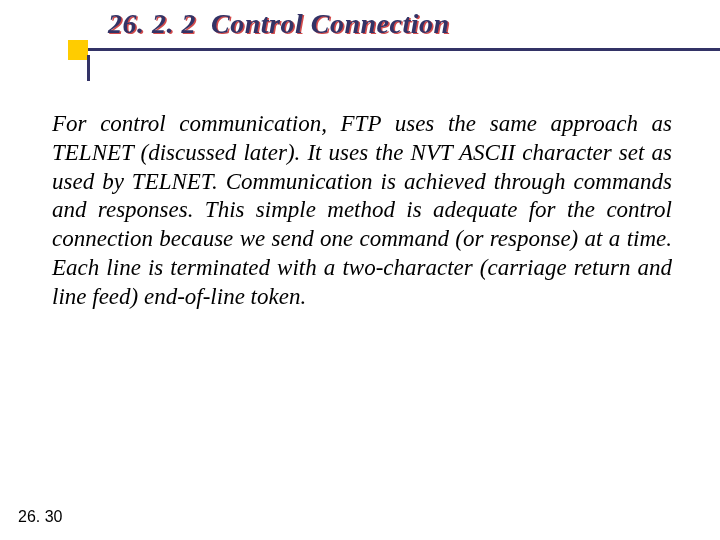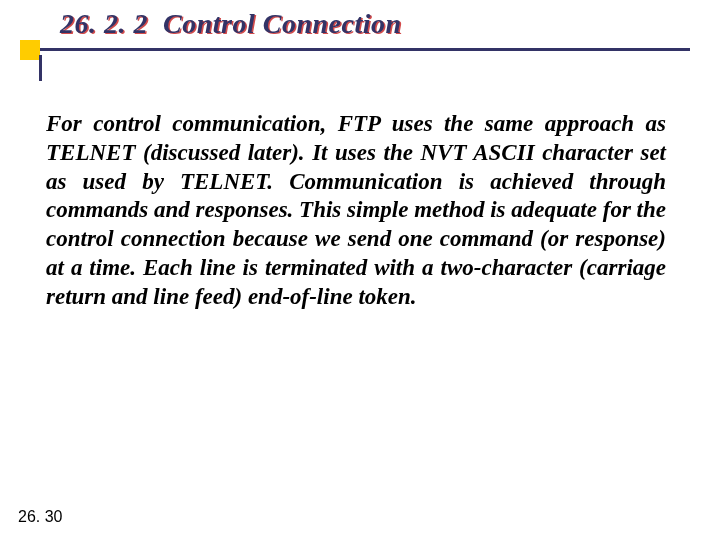--- a/index.html
+++ b/index.html
@@ -8,20 +8,21 @@
     width: 720px;
     height: 540px;
     background: #ffffff;
     font-family: "Times New Roman", Times, serif;
     overflow: hidden;
     position: relative;
   }
   .header {
     position: relative;
     height: 56px;
+    margin-left: 48px;
   }
   .title {
     position: absolute;
     top: 8px;
     left: 60px;
     font-size: 28px;
     font-weight: bold;
     font-style: italic;
     color: #333366;
     text-shadow: 1.5px 1px 0 rgba(200, 30, 30, 0.8);
@@ -47,24 +48,24 @@
     position: absolute;
     top: 55px;
     left: 39px;
     width: 3px;
     height: 26px;
     background: #333366;
   }
   .body-text {
     position: absolute;
     top: 110px;
-    left: 46px;
+    left: 52px;
     width: 620px;
     font-size: 23px;
-    font-weight: bold;
+    font-weight: normal;
     font-style: italic;
     color: #000;
     text-align: justify;
     line-height: 1.25;
   }
   .page-num {
     position: absolute;
     left: 18px;
     bottom: 14px;
     font-family: Arial, Helvetica, sans-serif;

